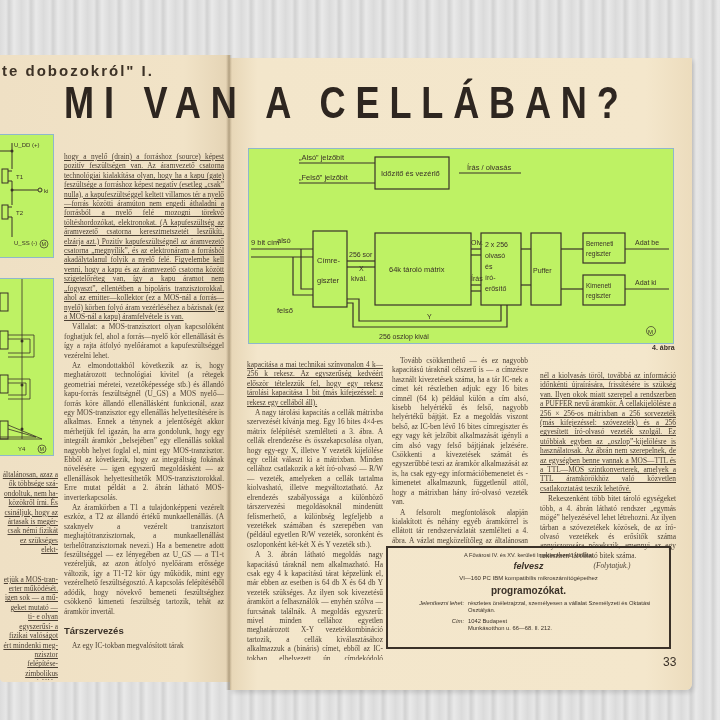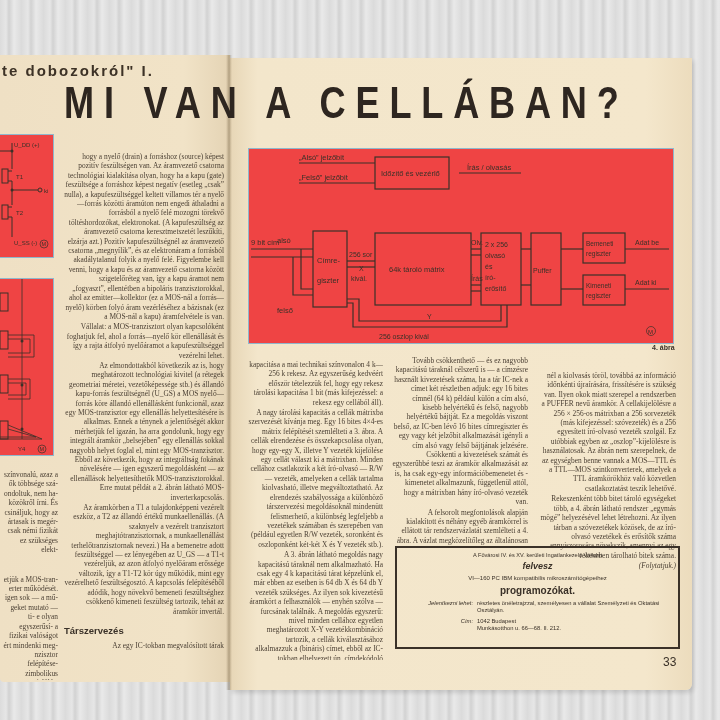--- a/index.html
+++ b/index.html
@@ -35,47 +35,47 @@
     font-size: 15px; letter-spacing: 2px; color: #3d3226;
   }
   .headline {
     position: absolute; left: 64px; top: 78px;
     font-family: "Liberation Sans Narrow", "Liberation Sans", sans-serif;
     font-weight: bold; font-size: 44px; letter-spacing: 12px;
     color: #2e2620; transform: scaleX(0.82); transform-origin: left top;
     white-space: nowrap;
   }
   .fig {
-    position: absolute; border: 1.5px solid #8fb7cc; background: #ef4444;
+    position: absolute; border: 1.5px solid #8fb7cc; background: #bef264;
   }
   .fig-circuit { left: 0; top: 134px; width: 54px; height: 124px; border-left: none; }
   .fig-matrix { left: 0; top: 278px; width: 54px; height: 178px; border-left: none; }
   .fig-block { left: 248px; top: 148px; width: 426px; height: 196px; }
   .fig-label {
     position: absolute; font-family: "Liberation Sans", sans-serif;
     font-weight: bold; font-size: 7px; color: #3a3128;
   }
   .col {
     position: absolute; font-size: 7.4px; line-height: 9.4px;
     text-align: justify; color: #4a3f33; overflow: hidden;
   }
-  .col p { text-indent: 8px; margin-bottom: 1px; text-align: right; }
-  .col p.noindent { text-indent: 0; }
+  .col p { text-indent: 8px; margin-bottom: 1px; }
+  .col p.noindent { text-indent: 0; text-decoration: underline; }
   .col-frag { left: 2px; top: 470px; width: 56px; height: 210px; }
   .col-left { left: 64px; top: 152px; width: 160px; height: 520px; }
   .col-r1 { left: 247px; top: 360px; width: 136px; height: 300px; }
   .col-r2 { left: 392px; top: 356px; width: 136px; height: 190px; }
   .col-r3 { left: 540px; top: 371px; width: 136px; height: 200px; }
   .subhead {
     font-family: "Liberation Sans", sans-serif; font-weight: bold;
     font-size: 9.5px; margin: 10px 0 6px 0; color: #3a3128; text-indent: 0 !important;
   }
   .cont { text-align: center; font-style: italic; }
   .ad {
-    position: absolute; left: 395px; top: 546px; width: 285px; height: 103px;
+    position: absolute; left: 386px; top: 546px; width: 285px; height: 103px;
     border: 2px solid #3a3128; padding: 4px 8px;
     font-family: "Liberation Sans", sans-serif; color: #3a3128;
   }
   .ad .l1 { font-size: 5.6px; text-align: center; }
   .ad .l2 { font-size: 9px; font-weight: bold; font-style: italic; text-align: center; margin-top: 3px; }
   .ad .l3 { font-size: 6px; text-align: center; margin-top: 4px; }
   .ad .l4 { font-size: 10px; font-weight: bold; text-align: center; margin-top: 4px; }
   .ad .row { display: flex; font-size: 5.8px; margin-top: 4px; line-height: 7px; }
   .ad .row .k { width: 72px; text-align: right; font-style: italic; padding-right: 4px; }
   .ad .row .v { flex: 1; }
@@ -138,21 +138,21 @@
     <polyline points="8,104 26,104 26,116 8,116" fill="none" stroke="#3a3128" stroke-width="0.8"></polyline>
     <polyline points="8,146 42,160 0,160" fill="none" stroke="#3a3128" stroke-width="0.8"></polyline>
     <polyline points="8,150 36,158 0,158" fill="none" stroke="#3a3128" stroke-width="0.8"></polyline>
     <text x="18" y="172" font-size="6">Y4</text>
     <circle cx="42" cy="170" r="4" fill="none" stroke="#3a3128" stroke-width="0.7"></circle>
     <text x="39.5" y="172" font-size="5.5">M</text>
   </svg>
 </div>
 
 <div class="col col-frag">
-  <p class="noindent" style="text-align:right">színvonalú, azaz a ők többsége szá- ondoltuk, nem ha- közökről írni. És csináljuk, hogy az ártasak is megér- csak némi fizikát ez szükséges elekt-</p>
+  <p class="noindent" style="text-align:right">általánosan, azaz a ők többsége szá- ondoltuk, nem ha- közökről írni. És csináljuk, hogy az ártasak is megér- csak némi fizikát ez szükséges elekt-</p>
   <p class="noindent" style="text-align:right;margin-top:20px">etjük a MOS-tran- erter működését. igen sok — a mű- geket mutató — ti- e olyan egyszerűsí- a fizikai valóságot ért mindenki meg- nzisztor felépítése- zimbolikus jelölést</p>
   <p class="noindent" style="text-align:right;margin-top:6px">éhez tételezzük fel,</p>
 </div>
 
 <div class="col col-left">
   <p class="noindent">hogy a nyelő (drain) a forráshoz (source) képest pozitív feszültségen van. Az áramvezető csatorna technológiai kialakítása olyan, hogy ha a kapu (gate) feszültsége a forráshoz képest negatív (esetleg „csak” nulla), a kapufeszültséggel keltett villamos tér a nyelő—forrás közötti áramúton nem engedi áthaladni a forrásból a nyelő felé mozogni törekvő töltéshordozókat, elektronokat. (A kapufeszültség az áramvezető csatorna keresztmetszetét leszűkíti, elzárja azt.) Pozitív kapufeszültségnél az áramvezető csatorna „megnyílik”, és az elektronáram a forrásból akadálytalanul folyik a nyelő felé. Figyelembe kell venni, hogy a kapu és az áramvezető csatorna között szigetelőréteg van, így a kapu áramot nem „fogyaszt”, ellentétben a bipoláris tranzisztorokkal, ahol az emitter—kollektor (ez a MOS-nál a forrás—nyelő) körben folyó áram vezérléséhez a bázisnak (ez a MOS-nál a kapu) áramfelvétele is van.</p>
   <p>Vállalat: a MOS-tranzisztort olyan kapcsolóként foghatjuk fel, ahol a forrás—nyelő kör ellenállását és így a rajta átfolyó nyelőáramot a kapufeszültséggel vezérelni lehet.</p>
   <p>Az elmondottakból következik az is, hogy meghatározott technológiai kivitel (a rétegek geometriai méretei, vezetőképessége stb.) és állandó kapu-forrás feszültségnél (U_GS) a MOS nyelő—forrás köre állandó ellenállásként funkcionál, azaz egy MOS-tranzisztor egy ellenállás helyettesítésére is alkalmas. Ennek a ténynek a jelentőségét akkor mérhetjük fel igazán, ha arra gondolunk, hogy egy integrált áramkör „belsejében” egy ellenállás sokkal nagyobb helyet foglal el, mint egy MOS-tranzisztor. Ebből az következik, hogy az integráltság fokának növelésére — igen egyszerű megoldásként — az ellenállások helyettesíthetők MOS-tranzisztorokkal. Erre mutat példát a 2. ábrán látható MOS-inverterkapcsolás.</p>
   <p>Az áramkörben a T1 a tulajdonképpeni vezérelt eszköz, a T2 az állandó értékű munkaellenállás. (A szaknyelv a vezérelt tranzisztort meghajtótranzisztornak, a munkaellenállást terhelőtranzisztornak nevezi.) Ha a bemenetre adott feszültséggel — ez lényegében az U_GS — a T1-t vezéreljük, az azon átfolyó nyelőáram erőssége változik, így a T1-T2 kör úgy működik, mint egy vezérelhető feszültségosztó. A kapcsolás felépítéséből adódik, hogy növekvő bemeneti feszültséghez csökkenő kimeneti feszültség tartozik, tehát az áramkör invertál.</p>
   <div class="subhead">Társzervezés</div>

